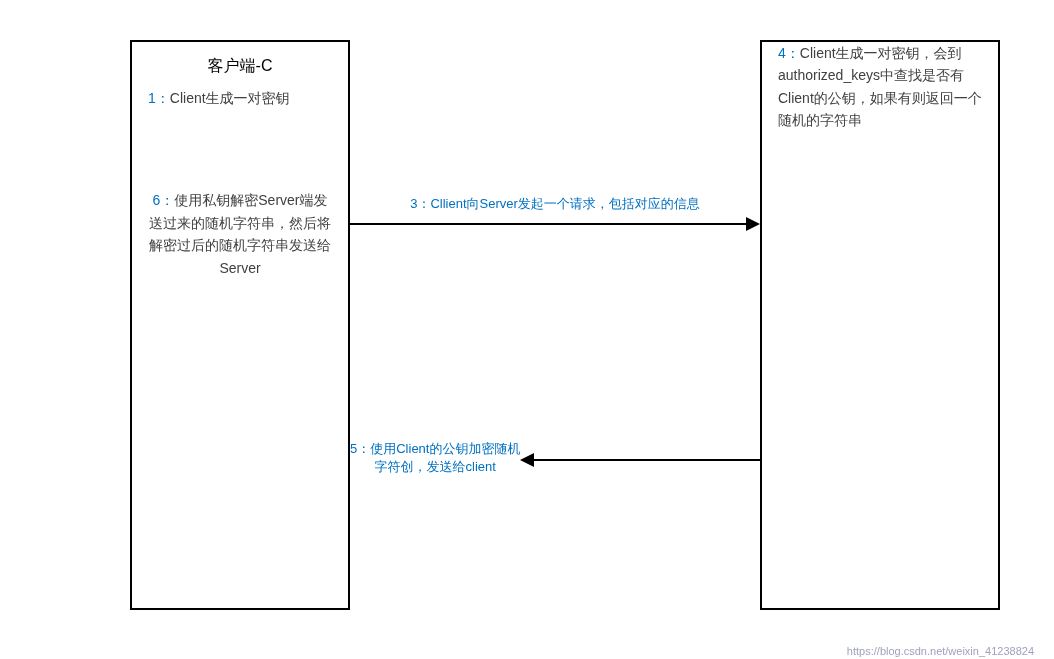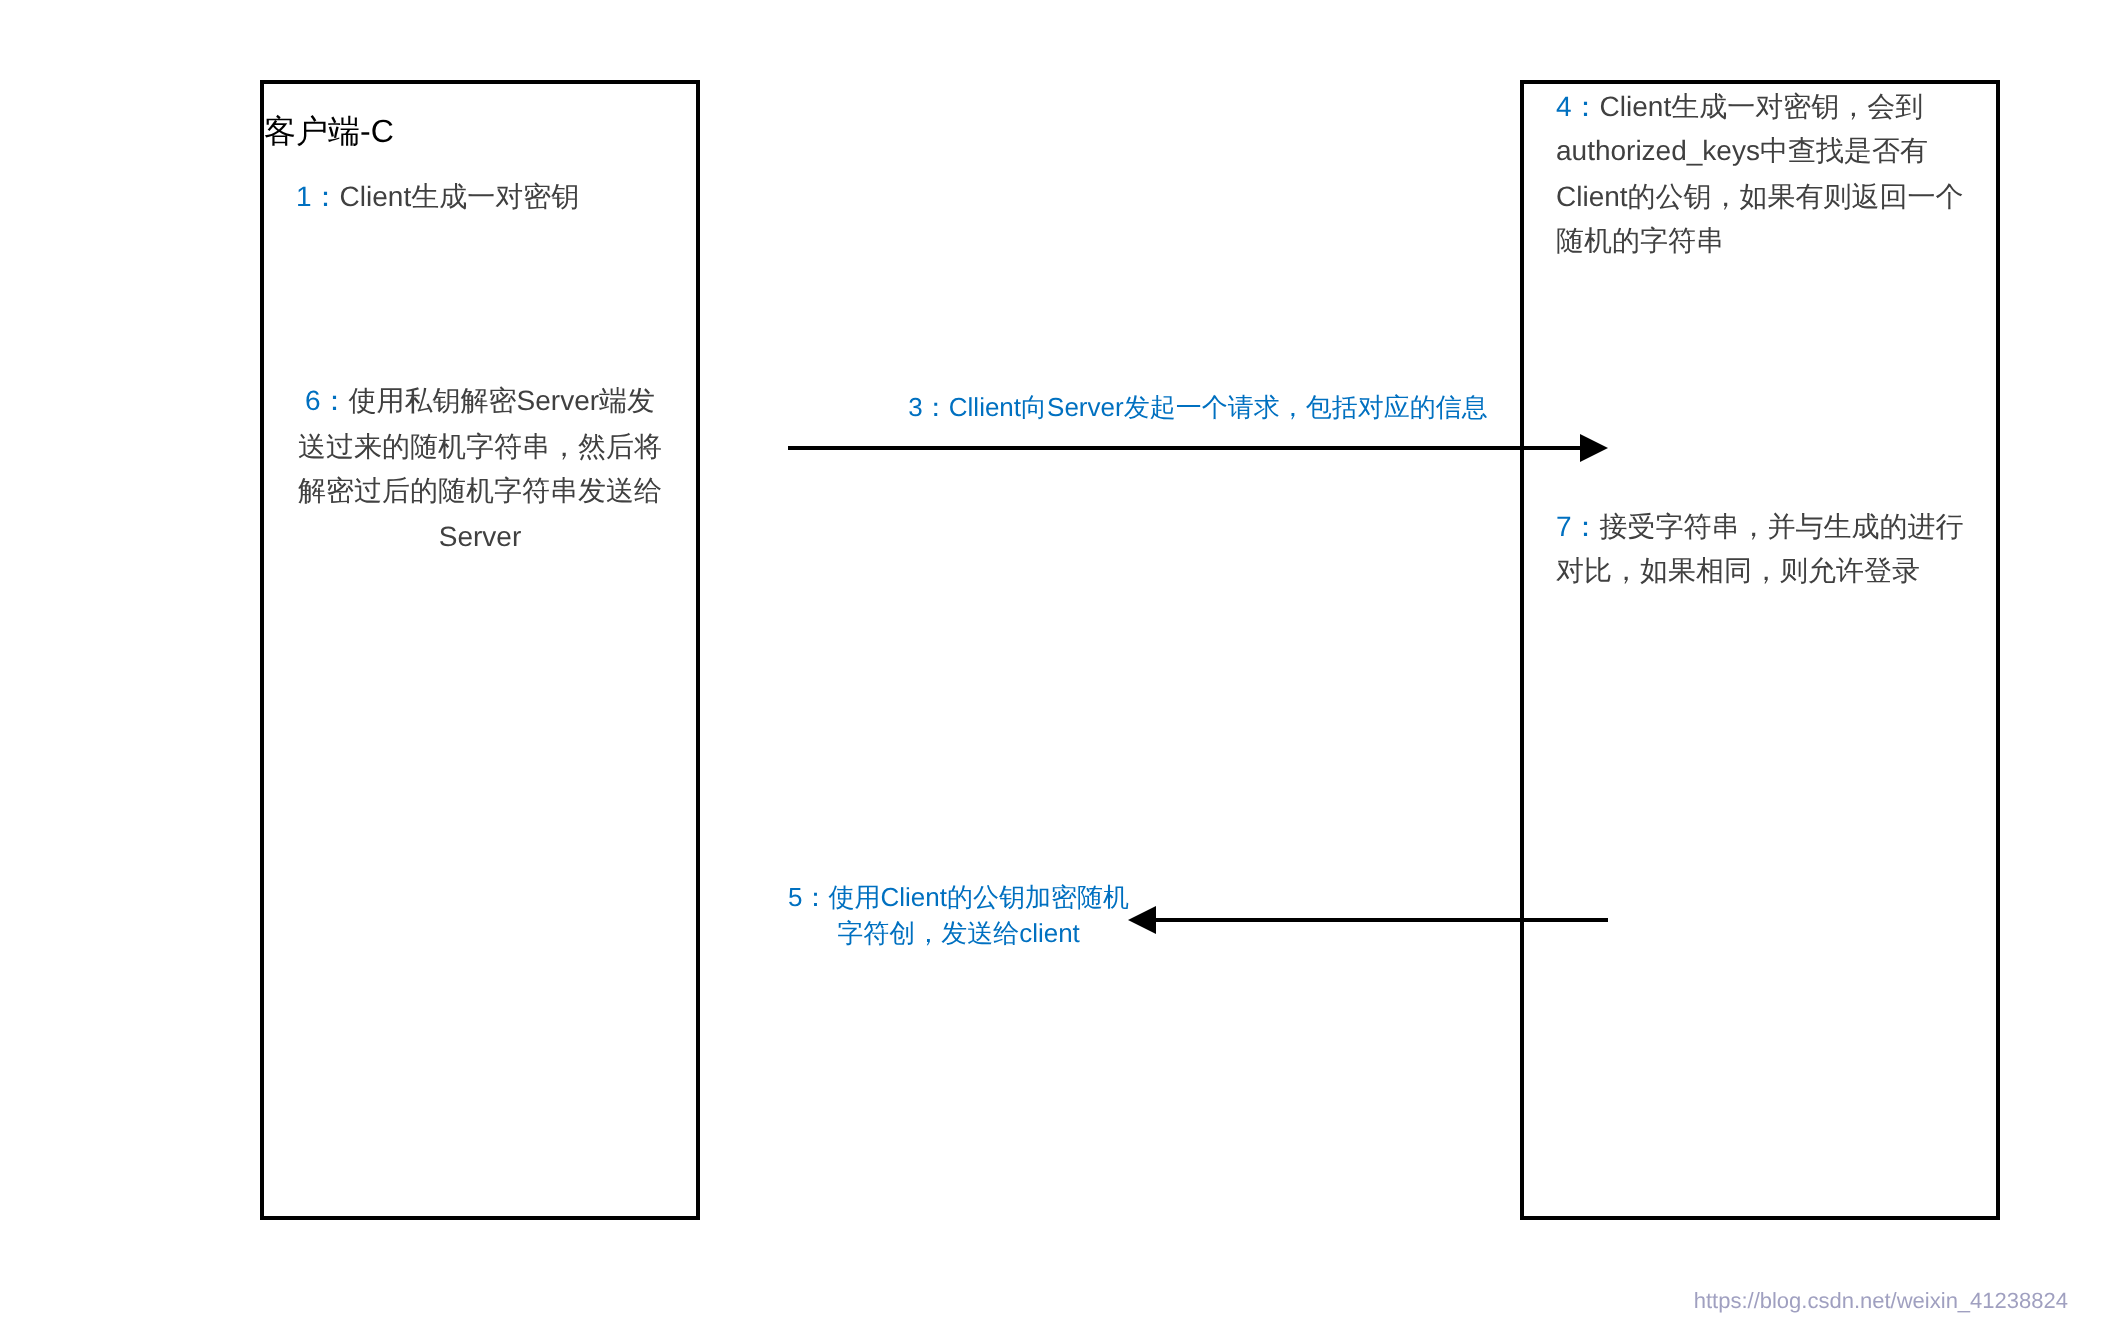--- a/index.html
+++ b/index.html
@@ -34,20 +34,21 @@
     .server-box {
       position: absolute;
       left: 760px;
       top: 40px;
       width: 240px;
       height: 570px;
       border: 2px solid #000;
     }
 
     .box-title {
+      text-align: center;
       font-size: 16px;
       color: #000;
       margin-top: 14px;
       margin-bottom: 10px;
     }
 
     .box-content {
       padding: 0 16px;
       font-size: 14px;
       line-height: 1.6;
@@ -69,21 +70,20 @@
       margin-bottom: 18px;
     }
 
     
     .arrows-area {
       position: absolute;
       left: 350px;
       top: 40px;
       width: 452px;
       height: 570px;
-      margin-left: 44px;
     }
 
     
     .arrow-right-top {
       position: absolute;
       top: 155px;
       left: 0;
       width: 410px;
       display: flex;
       flex-direction: column;
@@ -166,23 +166,20 @@
         <span class="step-label">6：</span><span class="step-text">使用私钥解密Server端发送过来的随机字符串，然后将解密过后的随机字符串发送给Server</span>
       </div>
     </div>
   </div>
 
   <div class="server-box">
     <div class="box-content">
       <div class="step-block">
         <span class="step-label">4：</span><span class="step-text">Client生成一对密钥，会到authorized_keys中查找是否有Client的公钥，如果有则返回一个随机的字符串</span>
       </div>
-      <div style="margin-top: 120px;" class="step-block">
-        <span class="step-label">7：</span><span class="step-text">接受字符串，并与生成的进行对比，如果相同，则允许登录</span>
-      </div>
     </div>
   </div>
 
   <div class="arrows-area">
 
     <div class="arrow-right-top">
       <div class="arrow-label">3：Cllient向Server发起一个请求，包括对应的信息</div>
       <div class="arrow-line-right">
         <div class="line-body"></div>
         <div class="arrowhead-right"></div>

